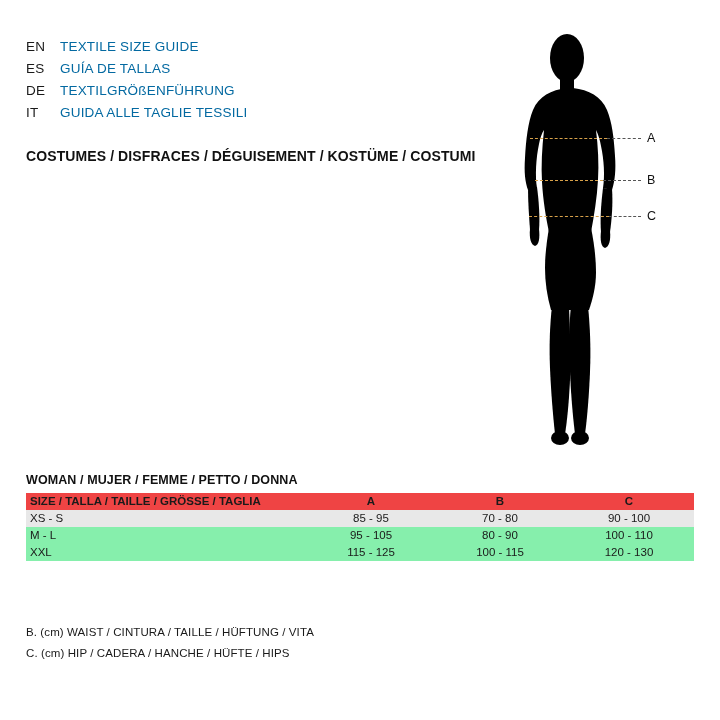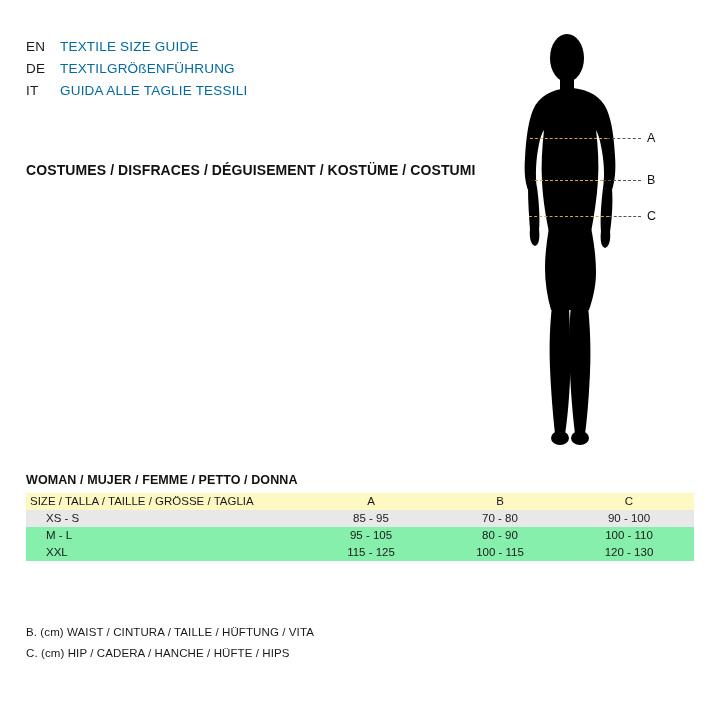--- a/index.html
+++ b/index.html
@@ -43,21 +43,21 @@
     color: #1a1a1a;
   }
   .lang-text {
     color: #0369a1;
     white-space: nowrap;
   }
 
   .costumes-title {
     position: absolute;
     left: 26px;
-    top: 162px;
+    top: 148px;
     font-size: 14px;
     font-weight: bold;
     letter-spacing: 0.1px;
     color: #111111;
     white-space: nowrap;
   }
 
   
   .figure-wrap {
     position: absolute;
@@ -108,29 +108,30 @@
     color: #1a1a1a;
   }
   table.size-table th,
   table.size-table td {
     padding: 0;
     height: 17px;
     font-weight: normal;
     line-height: 17px;
   }
   table.size-table thead th {
-    background: #fef9c3;
+    background: #ef4444;
+    font-weight: bold;
   }
   table.size-table thead th.head-label {
     text-align: left;
     padding-left: 4px;
   }
   table.size-table tbody td.size-cell {
     text-align: left;
-    padding-left: 20px;
+    padding-left: 4px;
   }
   table.size-table td.val,
   table.size-table th.val {
     text-align: center;
   }
   table.size-table tbody tr.odd td {
     background: #e8e8e8;
   }
   table.size-table tbody tr.even td {
     background: #86efac;
@@ -157,20 +158,24 @@
 </style>
 </head>
 <body>
 
 <div class="page">
 
   <div class="lang-block">
     <div class="lang-row">
       <span class="lang-code">EN</span>
       <span class="lang-text">TEXTILE SIZE GUIDE</span>
+    </div>
+    <div class="lang-row">
+      <span class="lang-code">ES</span>
+      <span class="lang-text">GUÍA DE TALLAS</span>
     </div>
     <div class="lang-row">
       <span class="lang-code">DE</span>
       <span class="lang-text">TEXTILGRÖßENFÜHRUNG</span>
     </div>
     <div class="lang-row">
       <span class="lang-code">IT</span>
       <span class="lang-text">GUIDA ALLE TAGLIE TESSILI</span>
     </div>
   </div>

